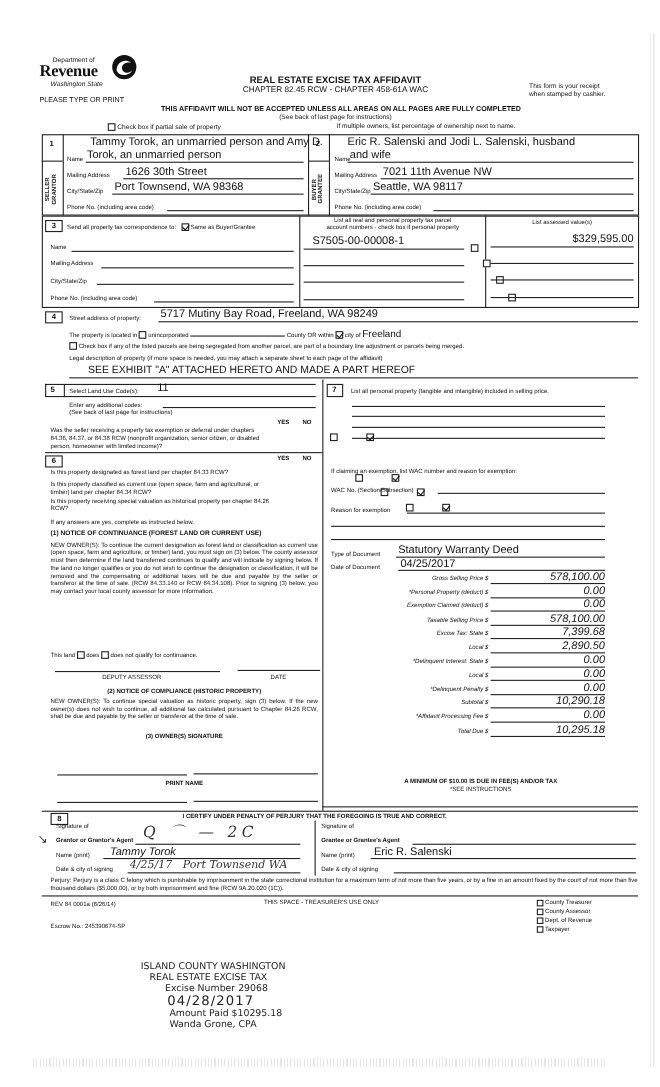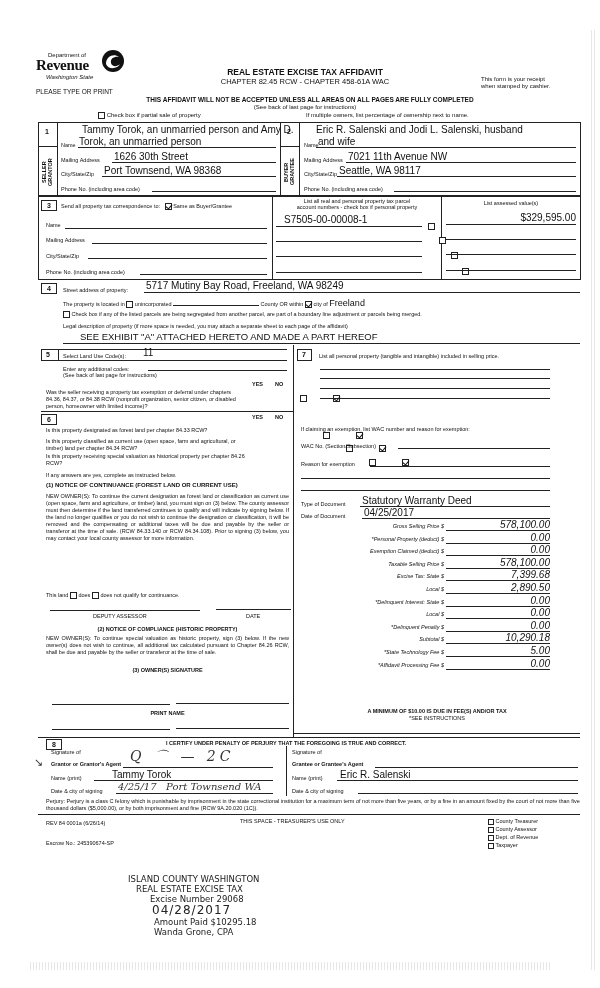--- a/index.html
+++ b/index.html
@@ -275,45 +275,45 @@
   </div>
   <div style="position:relative;height:12.6px;">
     <span class="abs tiny right" style="right:108px;top:4px;">*Delinquent Penalty $</span>
     <span class="abs fill right" style="right:2px;top:0;border-bottom:1px solid #222;width:104px;">0.00</span>
   </div>
   <div style="position:relative;height:12.6px;">
     <span class="abs tiny right" style="right:108px;top:4px;">Subtotal $</span>
     <span class="abs fill right" style="right:2px;top:0;border-bottom:1px solid #222;width:104px;">10,290.18</span>
   </div>
   <div style="position:relative;height:12.6px;">
-    <span class="abs tiny right" style="right:108px;top:4px;">*State Technology Fee $</span>
-    <span class="abs fill right" style="right:2px;top:0;border-bottom:1px solid #222;width:104px;">5.00</span>
-  </div>
-  <div style="position:relative;height:12.6px;">
     <span class="abs tiny right" style="right:108px;top:4px;">*Affidavit Processing Fee $</span>
     <span class="abs fill right" style="right:2px;top:0;border-bottom:1px solid #222;width:104px;">0.00</span>
+  </div>
+  <div style="position:relative;height:12.6px;">
+    <span class="abs tiny right" style="right:108px;top:4px;">Total Due $</span>
+    <span class="abs fill right" style="right:2px;top:0;border-bottom:1px solid #222;width:104px;">10,295.18</span>
   </div>
 </div>
 
 <div class="abs tiny bold center" style="left:297px;top:708px;width:280px;">A MINIMUM OF $10.00 IS DUE IN FEE(S) AND/OR TAX</div>
 <div class="abs tiny center" style="left:297px;top:715px;width:280px;">*SEE INSTRUCTIONS</div>
 <div class="line" style="left:293px;top:733px;width:287px;"></div>
 
 
 <div class="line" style="left:38px;top:737px;width:542px;"></div>
 <div class="secnum" style="left:46px;top:739px;">8</div>
 <div class="abs tiny bold" style="left:166px;top:740px;">I CERTIFY UNDER PENALTY OF PERJURY THAT THE FOREGOING IS TRUE AND CORRECT.</div>
 
 <div class="abs tiny" style="left:51px;top:749px;">Signature of</div>
 <div class="abs tiny bold" style="left:51px;top:761px;">Grantor or Grantor's Agent</div>
 <div class="abs hand" style="left:130px;top:748px;font-size:14px;letter-spacing:4px;">Q ⌒ — 2C</div>
 <div class="abs" style="left:34px;top:756px;font-size:11px;color:#333;">↘</div>
 <div class="line" style="left:123px;top:767px;width:150px;"></div>
 <div class="abs tiny" style="left:51px;top:775px;">Name (print)</div>
-<div class="abs fill" style="left:112px;top:769px;">Tammy Torok</div>
+<div class="abs fill" style="left:100px;top:769px;font-style:italic;">Tammy Torok</div>
 <div class="line" style="left:94px;top:780px;width:179px;"></div>
 <div class="abs tiny" style="left:51px;top:788px;">Date &amp; city of signing</div>
 <div class="abs hand" style="left:118px;top:781px;font-size:10px;white-space:pre;">4/25/17   Port Townsend WA</div>
 <div class="line" style="left:116px;top:793px;width:157px;"></div>
 
 <div class="vline" style="left:286px;top:746px;height:50px;"></div>
 <div class="abs tiny" style="left:292px;top:749px;">Signature of</div>
 <div class="abs tiny bold" style="left:292px;top:761px;">Grantee or Grantee's Agent</div>
 <div class="line" style="left:375px;top:767px;width:203px;"></div>
 <div class="abs tiny" style="left:292px;top:775px;">Name (print)</div>

